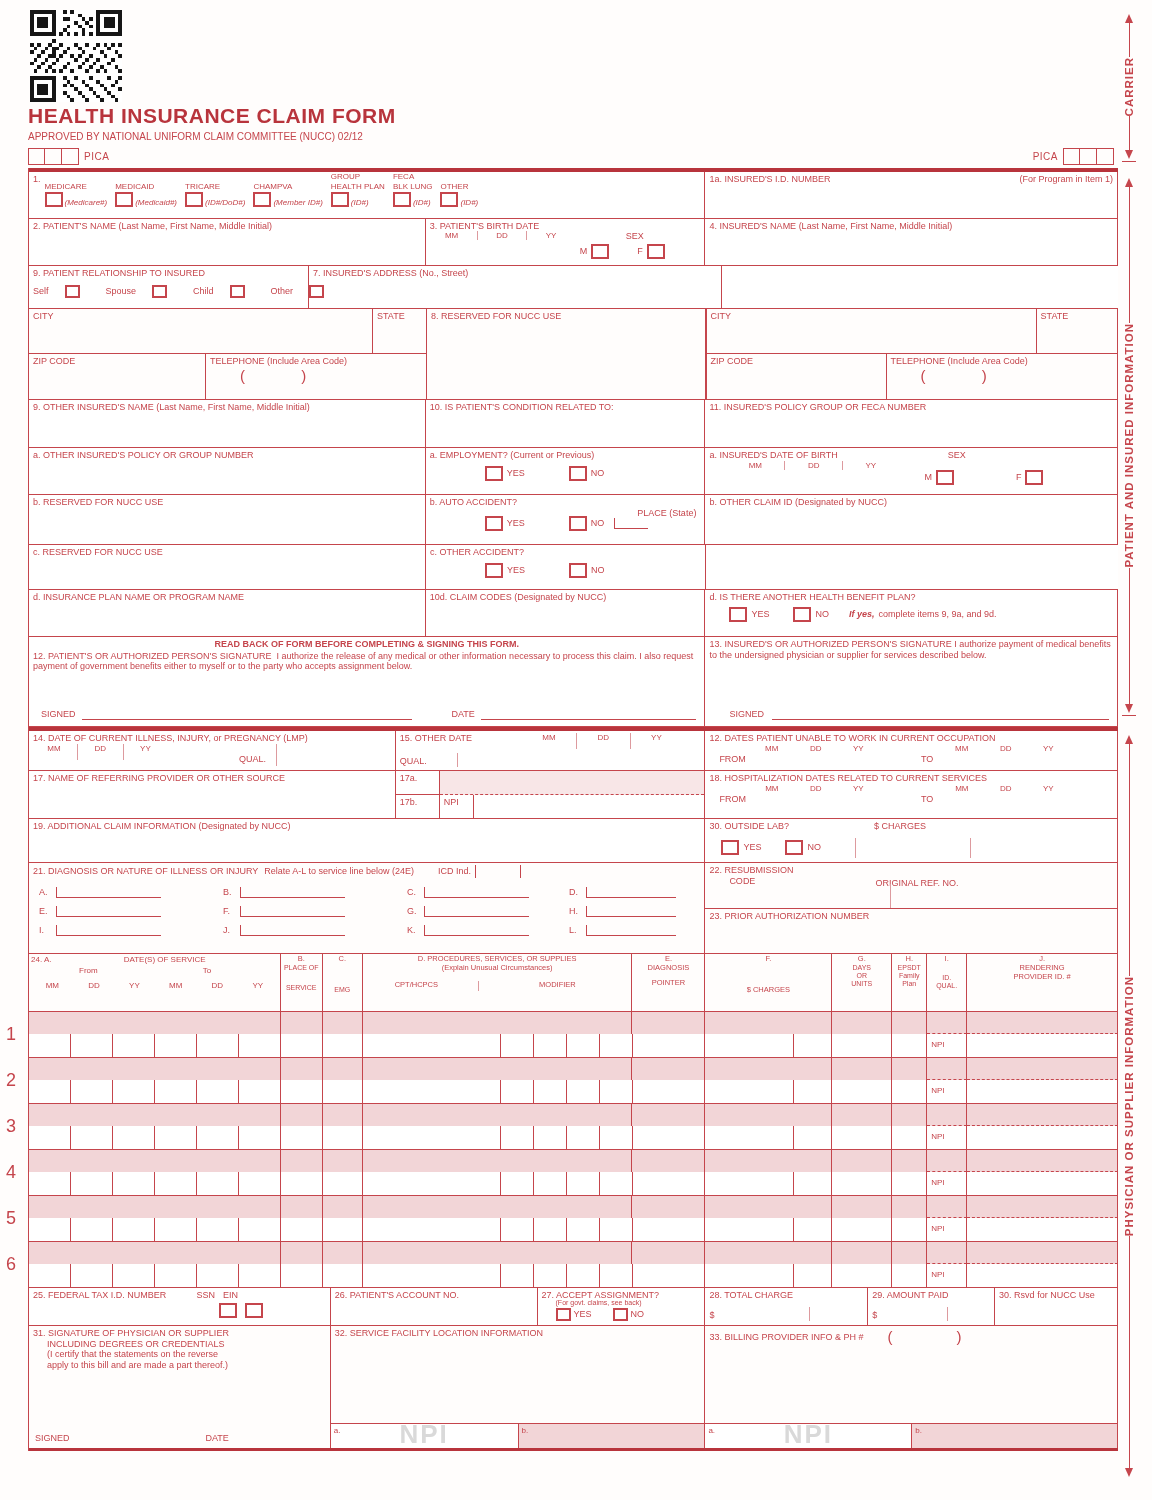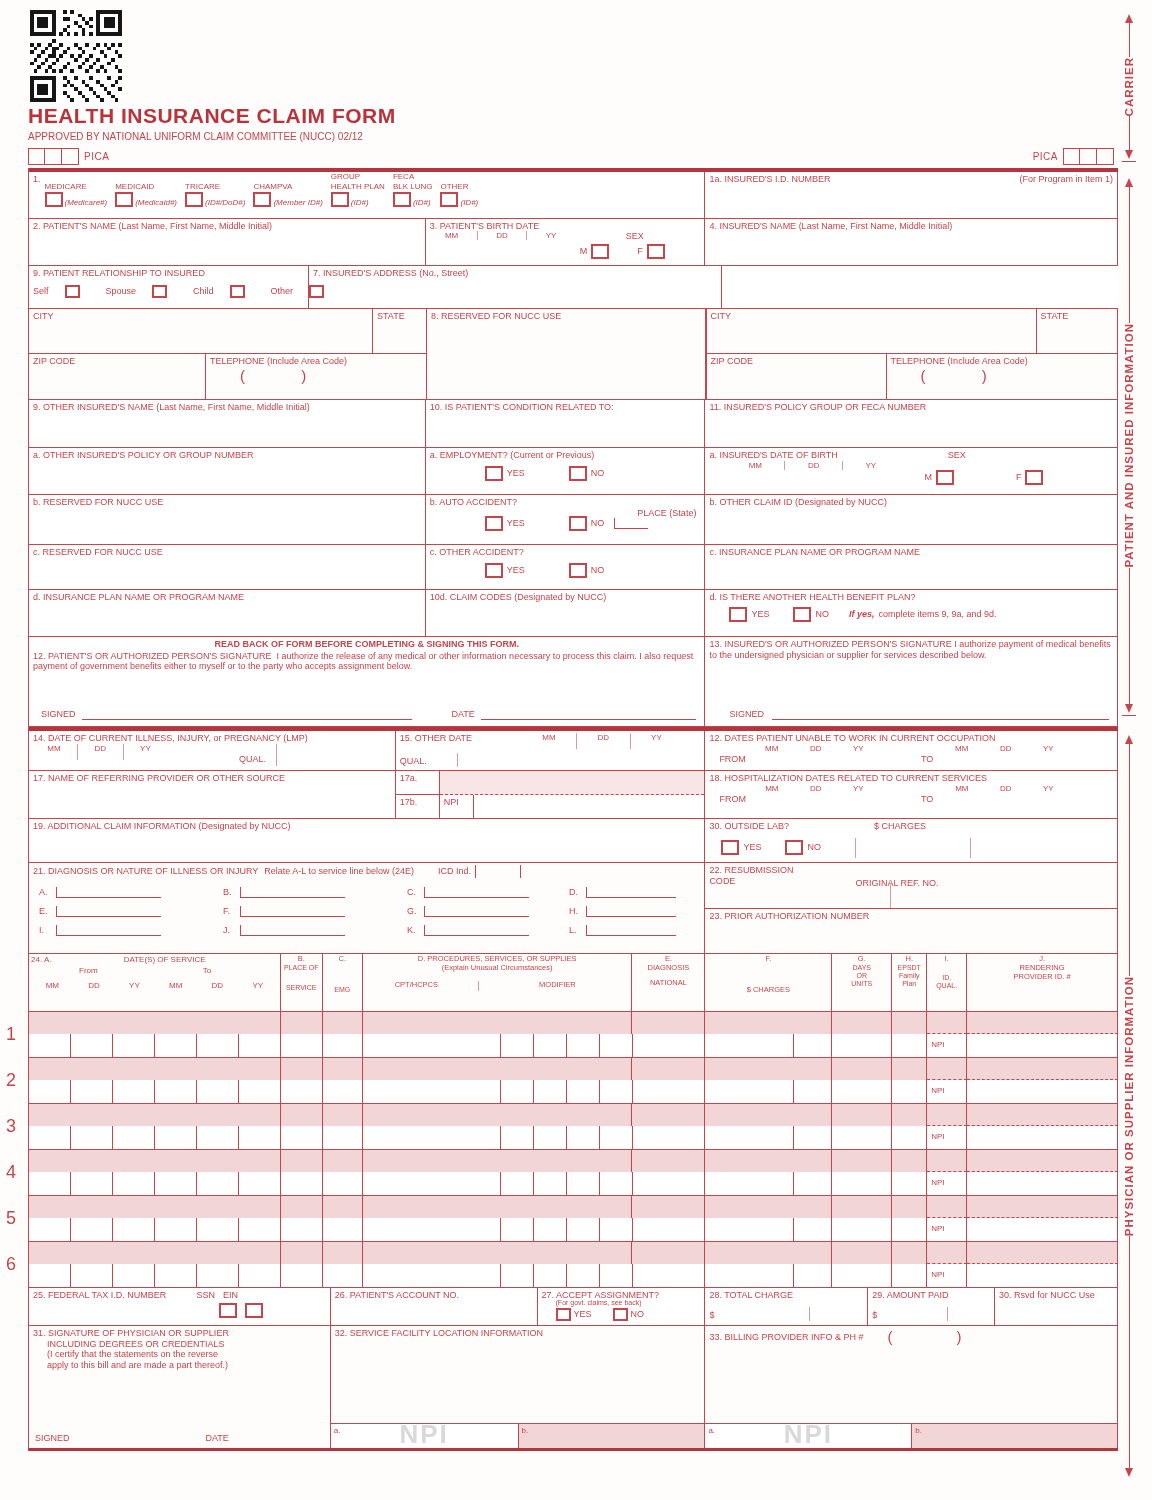--- a/index.html
+++ b/index.html
@@ -352,21 +352,20 @@
       <div class="c" style="width:397px"><span>c. RESERVED FOR NUCC USE</span></div>
       <div class="c" style="width:280px">
         <span>c. OTHER ACCIDENT?</span>
         <div class="flex ac" style="margin-top:5px;margin-left:55px;gap:4px">
           <span class="cb"></span>
             <span>YES</span>
           <span class="cb" style="margin-left:40px"></span>
             <span>NO</span>
         </div>
       </div>
-      <div class="c" style="width:413px"><span>c. INSURANCE PLAN NAME OR PROGRAM NAME</span></div>
     </div>
 
     <div class="row" style="height:47px">
       <div class="c" style="width:397px"><span>d. INSURANCE PLAN NAME OR PROGRAM NAME</span></div>
       <div class="c" style="width:280px"><span>10d. CLAIM CODES (Designated by NUCC)</span></div>
       <div class="c" style="width:413px">
         <span>d. IS THERE ANOTHER HEALTH BENEFIT PLAN?</span>
         <div class="flex ac" style="margin-top:4px;margin-left:20px;gap:4px">
           <span class="cb"></span>
             <span>YES</span>
@@ -541,21 +540,21 @@
           <span style="width:14px;margin-left:62px">K.</span>
             <span class="dline"></span>
           <span style="width:14px;margin-left:40px">L.</span>
             <span class="dline" style="width:90px"></span>
         </div>
       </div>
       <div class="col" style="width:413px">
         <div class="c" style="height:46px;border-bottom:1px solid var(--red);border-right:1px solid var(--red)">
           <div>22. RESUBMISSION</div>
           <div class="flex">
-            <span style="margin-left:0">CODE</span>
+            <span style="margin-left:20px">CODE</span>
             <span style="margin-left:120px;margin-top:2px">ORIGINAL REF. NO.</span>
           </div>
           <span class="sep" style="position:absolute;left:185px;bottom:0;height:24px"></span>
         </div>
         <div class="c grow" style="border-right:1px solid var(--red)">
           <span>23. PRIOR AUTHORIZATION NUMBER</span>
         </div>
       </div>
     </div>
 
@@ -592,21 +591,21 @@
         <div>(Explain Unusual Circumstances)</div>
         <div class="flex" style="margin-top:8px">
             <span style="margin-left:30px">CPT/HCPCS</span>
             <span class="sep" style="height:10px;margin-left:40px"></span>
             <span style="margin-left:60px">MODIFIER</span>
           </div>
       </div>
       <div class="c" style="width:73px">
           <div>E.</div>
           <div>DIAGNOSIS</div>
-          <div style="margin-top:6px">NATIONAL</div>
+          <div style="margin-top:6px">POINTER</div>
         </div>
       <div class="c" style="width:127px">
           <div>F.</div>
           <div style="margin-top:22px">$ CHARGES</div>
         </div>
       <div class="c" style="width:60px">
           <div>G.</div>
           <div class="tiny">DAYS</div>
           <div class="tiny">OR</div>
           <div class="tiny">UNITS</div>

